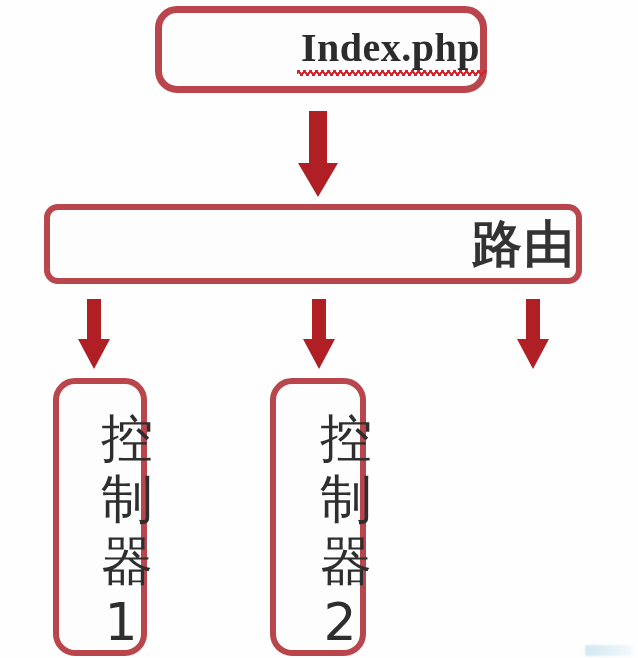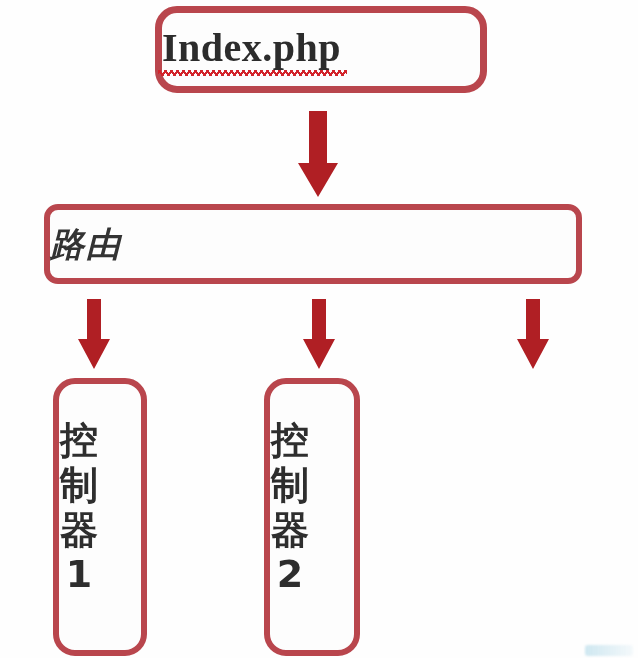--- a/index.html
+++ b/index.html
@@ -26,21 +26,21 @@
 
   
   .node-box {
     position: absolute;
     box-sizing: border-box;
     background: #fdfdfd;
     border-style: solid;
     border-color: #b9464d;
     display: flex;
     align-items: center;
-    justify-content: flex-start;
+    justify-content: flex-end;
     text-align: center;
   }
 
   #box-index {
     left: 155px;
     top: 6px;
     width: 332px;
     height: 87px;
     border-width: 7px;
     border-radius: 22px;
@@ -78,50 +78,48 @@
     top: 204px;
     width: 538px;
     height: 80px;
     border-width: 6px;
     border-radius: 14px;
   }
 
   .router-label {
     font-family: "DejaVu Sans", "Liberation Sans", sans-serif;
     font-weight: bold;
-    font-size: 34px;
+    font-size: 50px;
     color: #333333;
     letter-spacing: 2px;
     line-height: 1;
-    font-style: italic;
   }
 
   .controller-box {
     top: 378px;
     height: 278px;
     border-width: 6px;
     border-radius: 22px;
     align-items: flex-start;
     padding-top: 24px;
   }
   #box-controller-1 { left: 53px;  width: 94px; }
-  #box-controller-2 { left: 264px; width: 96px; }
+  #box-controller-2 { left: 270px; width: 96px; }
   #box-controller-3 { left: 482px; width: 94px; }
 
   .controller-label {
     font-family: "DejaVu Sans", "Liberation Sans", sans-serif;
-    font-weight: bold;
-    font-size: 38px;
+    font-weight: normal;
+    font-size: 52px;
     color: #2e2e2e;
     line-height: 1.18;
     writing-mode: horizontal-tb;
     width: 40px;
     word-break: break-all;
     text-align: center;
-    margin-top: 10px;
   }
 
   
   .arrow {
     position: absolute;
   }
   .arrow svg { display: block; }
 
   #arrow-main      { left: 298px; top: 111px; }
   #arrow-branch-1  { left: 78px;  top: 299px; }

